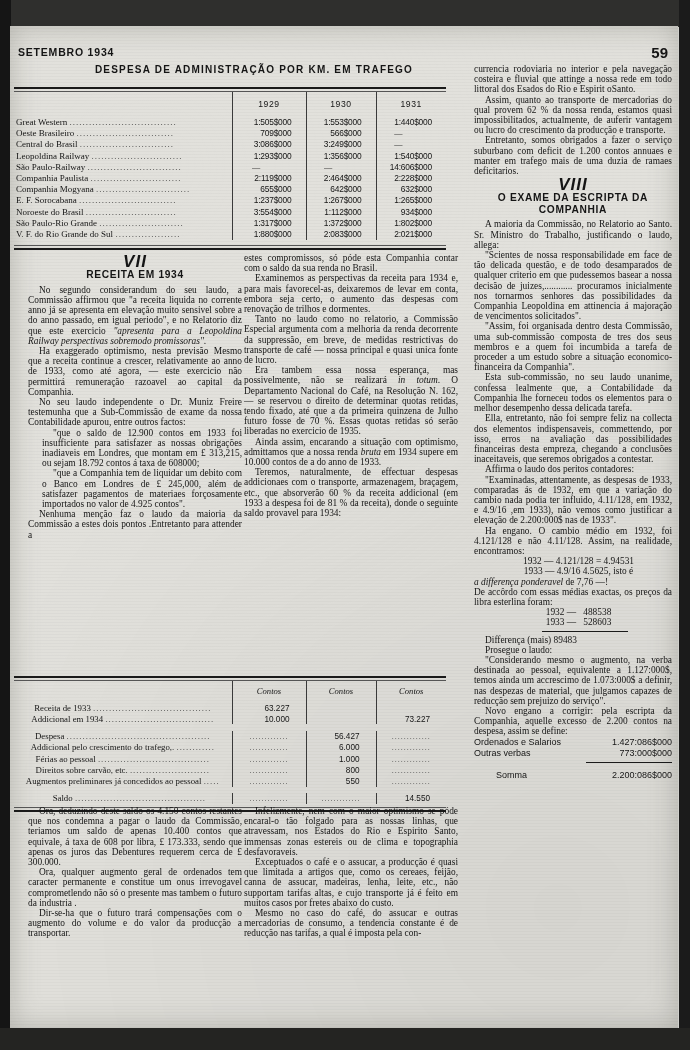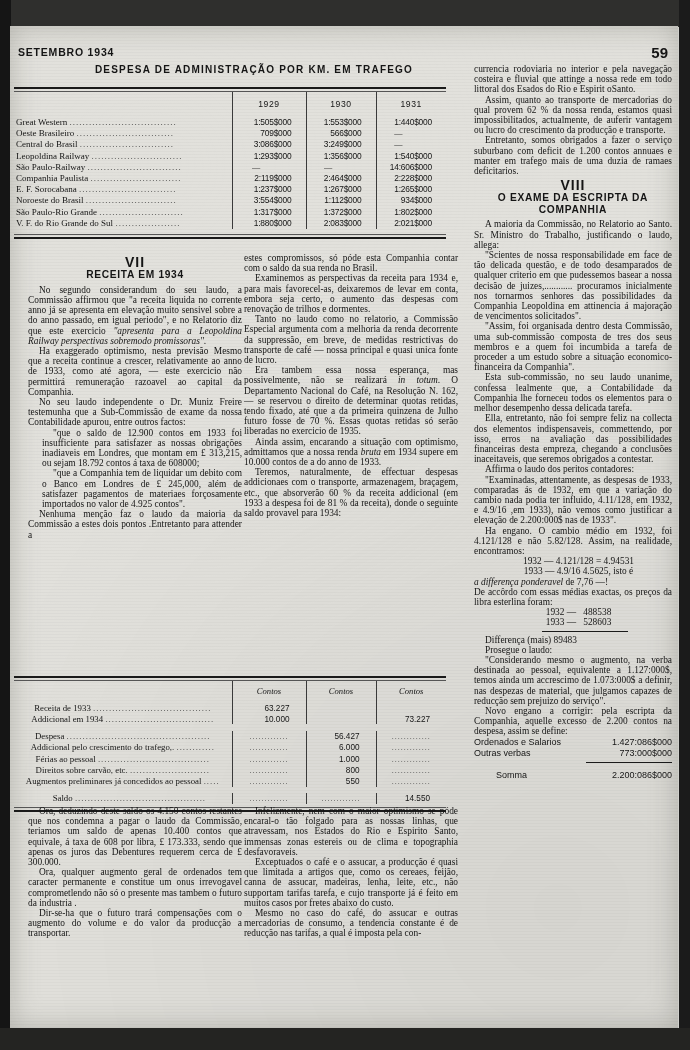--- a/index.html
+++ b/index.html
@@ -64,22 +64,22 @@
 
   
   .col{position:absolute;font-size:9.4px;line-height:10.2px;text-align:justify;}
   .colL{left:28px;width:214px;}
   .colM{left:244px;width:214px;}
   .colR{left:474px;width:198px;}
   .col p{margin:0 0 0 0;text-indent:11px;}
   .col p.noind{text-indent:0;}
   .col p.q{text-indent:11px;padding-left:14px;}
   .col .it{font-style:italic;}
-  .hdnum{text-align:center;font-weight:bold;font-size:14px;letter-spacing:1px;
-    font-family:"Liberation Sans", sans-serif;margin:4px 0 2px;text-indent:0;}
+  .hdnum{text-align:center;font-weight:bold;font-size:17px;letter-spacing:1px;
+    font-family:"Liberation Sans", sans-serif;margin:4px 0 2px;text-indent:0;font-style:italic;}
   .hdttl{text-align:center;font-weight:bold;font-size:10.2px;letter-spacing:.7px;
     font-family:"Liberation Sans", sans-serif;margin:0 0 4px;text-indent:0;line-height:11.5px;}
 
   
   .tbl2{position:absolute;left:14px;top:676px;width:432px;}
   .t2{width:100%;border-collapse:collapse;font-size:8.6px;}
   .t2 th{font-weight:normal;font-style:italic;font-size:8.6px;text-align:center;padding:5px 0 6px;font-family:Liberation Serif, serif;}
   .t2 td{padding:.6px 0;vertical-align:bottom;white-space:nowrap;}
   .t2 .lbl{text-align:center;font-size:8.8px;}
   .t2 .num{text-align:right;padding-right:16px;font-family:"Liberation Sans", sans-serif;font-size:8.2px;}
@@ -159,20 +159,26 @@
             <td class="vr dash">—</td>
             <td class="vr num">14:606$000</td>
           </tr>
           <tr>
             <td class="lbl">Companhia Paulista <span class="dots">............................</span></td>
             <td class="vr num">2:119$000</td>
             <td class="vr num">2:464$000</td>
             <td class="vr num">2:228$000</td>
           </tr>
           <tr>
+            <td class="lbl">Companhia Mogyana <span class="dots">.............................</span></td>
+            <td class="vr num">655$000</td>
+            <td class="vr num">642$000</td>
+            <td class="vr num">632$000</td>
+          </tr>
+          <tr>
             <td class="lbl">E. F. Sorocabana <span class="dots">..............................</span></td>
             <td class="vr num">1:237$000</td>
             <td class="vr num">1:267$000</td>
             <td class="vr num">1:265$000</td>
           </tr>
           <tr>
             <td class="lbl">Noroeste do Brasil <span class="dots">............................</span></td>
             <td class="vr num">3:554$000</td>
             <td class="vr num">1:112$000</td>
             <td class="vr num">934$000</td>
@@ -298,38 +304,38 @@
   </div>
 
   <div class="col colL" style="top:806px">
     <p>Ora, deduzindo deste saldo os 4.150 contos restantes que nos condemna a pagar o laudo da Commissão, teriamos um saldo de apenas 10.400 contos que equivale, á taxa de 608 por libra, £ 173.333, sendo que apenas os juros das Debentures requerem cerca de £ 300.000.</p>
     <p>Ora, qualquer augmento geral de ordenados tem caracter permanente e constitue um onus irrevogavel comprometlendo não só o presente mas tambem o futuro da industria .</p>
     <p>Dir-se-ha que o futuro trará compensações com o augmento do volume e do valor da producção a transportar.</p>
   </div>
 
   <div class="col colM" style="top:806px">
     <p>Infelizmente, nem com o maior optimismo se póde encaral-o tão folgado para as nossas linhas, que atravessam, nos Estados do Rio e Espirito Santo, immensas zonas estereis ou de clima e topographia desfavoraveis.</p>
-    <p>Exceptuados o café e o assucar, a producção é quasi que limitada a artigos que, como os cereaes, feijão, canna de assucar, madeiras, lenha, leite, etc., não supportam tarifas tarefa, e cujo transporte já é feito em muitos casos por fretes abaixo do custo.</p>
+    <p>Exceptuados o café e o assucar, a producção é quasi que limitada a artigos que, como os cereaes, feijão, canna de assucar, madeiras, lenha, leite, etc., não supportam tarifas altas, e cujo transporte já é feito em muitos casos por fretes abaixo do custo.</p>
     <p>Mesmo no caso do café, do assucar e outras mercadorias de consumo, a tendencia constante é de reducção nas tarifas, a qual é imposta pela con-</p>
   </div>
 
   <div class="col colR" style="top:64px">
     <p class="noind">currencia rodoviaria no interior e pela navegação costeira e fluvial que attinge a nossa rede em todo littoral dos Esados do Rio e Espirit oSanto.</p>
     <p>Assim, quanto ao transporte de mercadorias do qual provem 62 % da nossa renda, estamos quasi impossibilitados, actualmente, de auferir vantagem ou lucro do crescimento da producção e transporte.</p>
     <p>Entretanto, somos obrigados a fazer o serviço suburbano com deficit de 1.200 contos annuaes e manter em trafego mais de uma duzia de ramaes deficitarios.</p>
     <div class="hdnum">VIII</div>
     <div class="hdttl">O EXAME DA ESCRIPTA DA COMPANHIA</div>
     <p>A maioria da Commissão, no Relatorio ao Santo. Sr. Ministro do Trabalho, justificando o laudo, allega:</p>
     <p>"Scientes de nossa responsabilidade em face de tão delicada questão, e de todo desamparados de qualquer criterio em que pudessemos basear a nossa decisão de juizes,............ procuramos inicialmente nos tornarmos senhores das possibilidades da Companhia Leopoldina em attinencia á majoração de vencimentos solicitados".</p>
     <p>"Assim, foi organisada dentro desta Commissão, uma sub-commissão composta de tres dos seus membros e a quem foi incumbida a tarefa de proceder a um estudo sobre a situação economico-financeira da Companhia".</p>
     <p>Esta sub-commissão, no seu laudo unanime, confessa lealmente que, a Contabilidade da Companhia lhe forneceu todos os elementos para o melhor desempenho dessa delicada tarefa.</p>
     <p>Ella, entretanto, não foi sempre feliz na collecta dos elementos indispensaveis, commettendo, por isso, erros na avaliação das possibilidades financeiras desta empreza, chegando a conclusões inaceitaveis, que seremos obrigados a contestar.</p>
     <p>Affirma o laudo dos peritos contadores:</p>
     <p>"Examinadas, attentamente, as despesas de 1933, comparadas ás de 1932, em que a variação do cambio nada podia ter influido, 4.11/128, em 1932, e 4.9/16 ,em 1933), não vemos como justificar a elevação de 2.200:000$ nas de 1933".</p>
-    <p>Ha engano. O cambio médio em 1932, foi 4.121/128 e não 5.82/128. Assim, na realidade, encontramos:</p>
+    <p>Ha engano. O cambio médio em 1932, foi 4.121/128 e não 4.11/128. Assim, na realidade, encontramos:</p>
     <p class="center ctr-rows">1932 — 4.121/128 = 4.94531</p>
     <p class="center ctr-rows">1933 — 4.9/16      4.5625, isto é</p>
     <p class="noind"><span class="it">a differença ponderavel</span><span> de 7,76 —!</span></p>
     <p class="noind">De accôrdo com essas médias exactas, os preços da libra esterlina foram:</p>
     <p class="center ctr-rows"><span>1932</span> —&nbsp;&nbsp;&nbsp;<span>488538</span></p>
     <p class="center ctr-rows"><span>1933</span> —&nbsp;&nbsp;&nbsp;<span>528603</span></p>
     <div class="sumline" style="margin-right:44px"></div>
     <p>Differença (mais) 89483</p>
     <p>Prosegue o laudo:</p>
     <p>"Considerando mesmo o augmento, na verba destinada ao pessoal, equivalente a 1.127:000$, temos ainda um accrescimo de 1.073:000$ a definir, nas despezas de material, que julgamos capazes de reducção sem prejuizo do serviço".</p>

